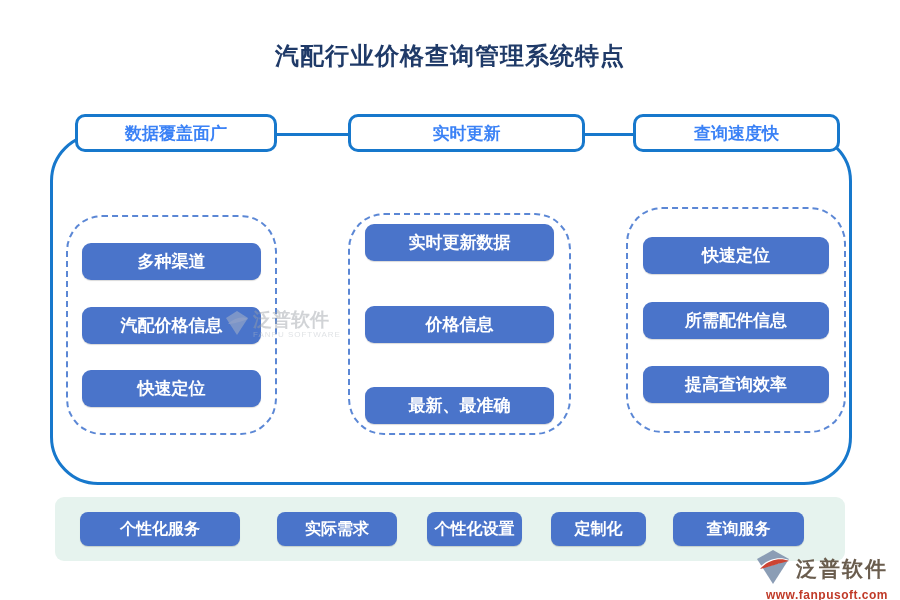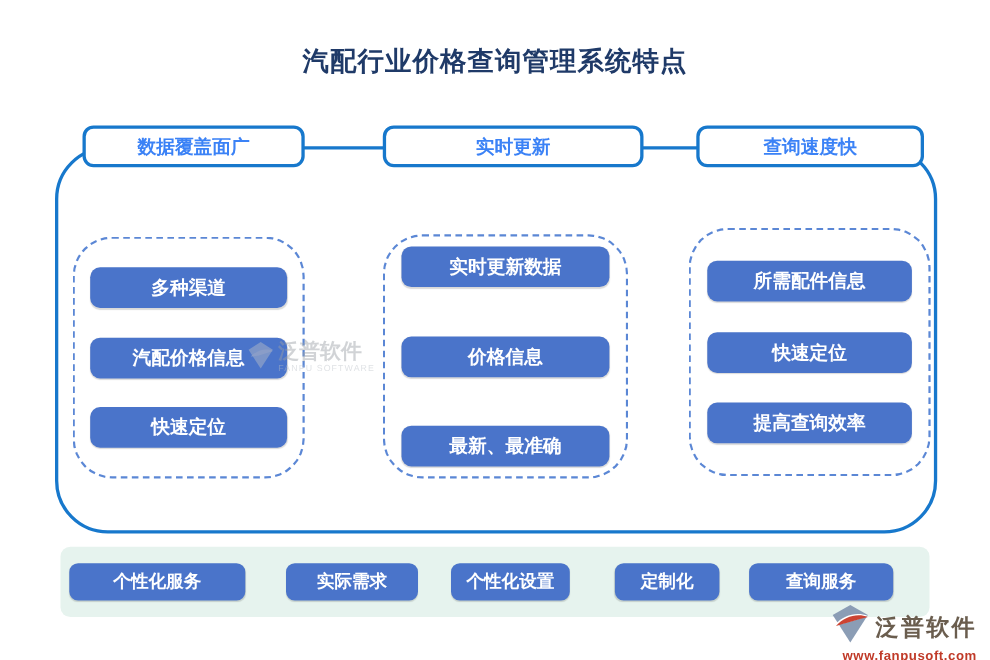--- a/index.html
+++ b/index.html
@@ -52,31 +52,31 @@
     display:flex;align-items:flex-start;opacity:0.45;pointer-events:none;
   }
   .watermark .wm-text{display:flex;flex-direction:column;margin-left:3px;}
   .watermark .wm-name{font-size:19px;font-weight:bold;color:#9aa0a6;line-height:20px;}
   .watermark .wm-sub{font-size:8px;color:#b9bfc6;letter-spacing:1px;}
   
   .bottom-strip{
     position:absolute;left:55px;top:497px;width:790px;height:64px;
     background:#e6f3ee;border-radius:9px;
     display:flex;align-items:center;
-    padding-left:8px;box-sizing:border-box;
+    padding-left:25px;box-sizing:border-box;
   }
   .tag-btn{
     height:34px;border-radius:8px;background:#4a74ca;
     display:flex;align-items:center;justify-content:center;
     color:#ffffff;font-size:16px;font-weight:bold;
     box-shadow:0 1px 1px rgba(0,0,0,0.15);
   }
   .tag1{width:160px;margin-right:37px;}
   .tag2{width:120px;margin-right:30px;}
-  .tag3{width:108px;margin-right:41px;}
+  .tag3{width:95px;margin-right:29px;}
   .tag4{width:95px;margin-right:27px;}
   .tag5{width:131px;}
   
   .brand{
     position:absolute;right:12px;top:549px;z-index:5;
     display:flex;flex-direction:column;align-items:flex-end;
   }
   .brand-row{display:flex;align-items:center;}
   .brand-name{font-size:21px;font-weight:bold;color:#6a5d4e;margin-left:4px;letter-spacing:2px;}
   .brand-url{font-size:12px;font-weight:bold;color:#c03a28;margin-top:-1px;letter-spacing:0.5px;}
@@ -98,22 +98,22 @@
   <div class="feature-btn">快速定位</div>
 </div>
 
 <div class="group group2">
   <div class="feature-btn">实时更新数据</div>
   <div class="feature-btn">价格信息</div>
   <div class="feature-btn">最新、最准确</div>
 </div>
 
 <div class="group group3">
+  <div class="feature-btn">快速定位</div>
   <div class="feature-btn">所需配件信息</div>
-  <div class="feature-btn">快速定位</div>
   <div class="feature-btn">提高查询效率</div>
 </div>
 
 <div class="watermark">
   <span>
     <svg width="26" height="26" viewBox="0 0 26 26">
       <path d="M13 1 L24 8 L13 25 L2 8 Z" fill="#b9bfc6"></path>
       <path d="M4 14 C10 8, 18 6, 24 9 C18 11, 10 14, 4 14 Z" fill="#d9d0c6"></path>
     </svg>
   </span>

